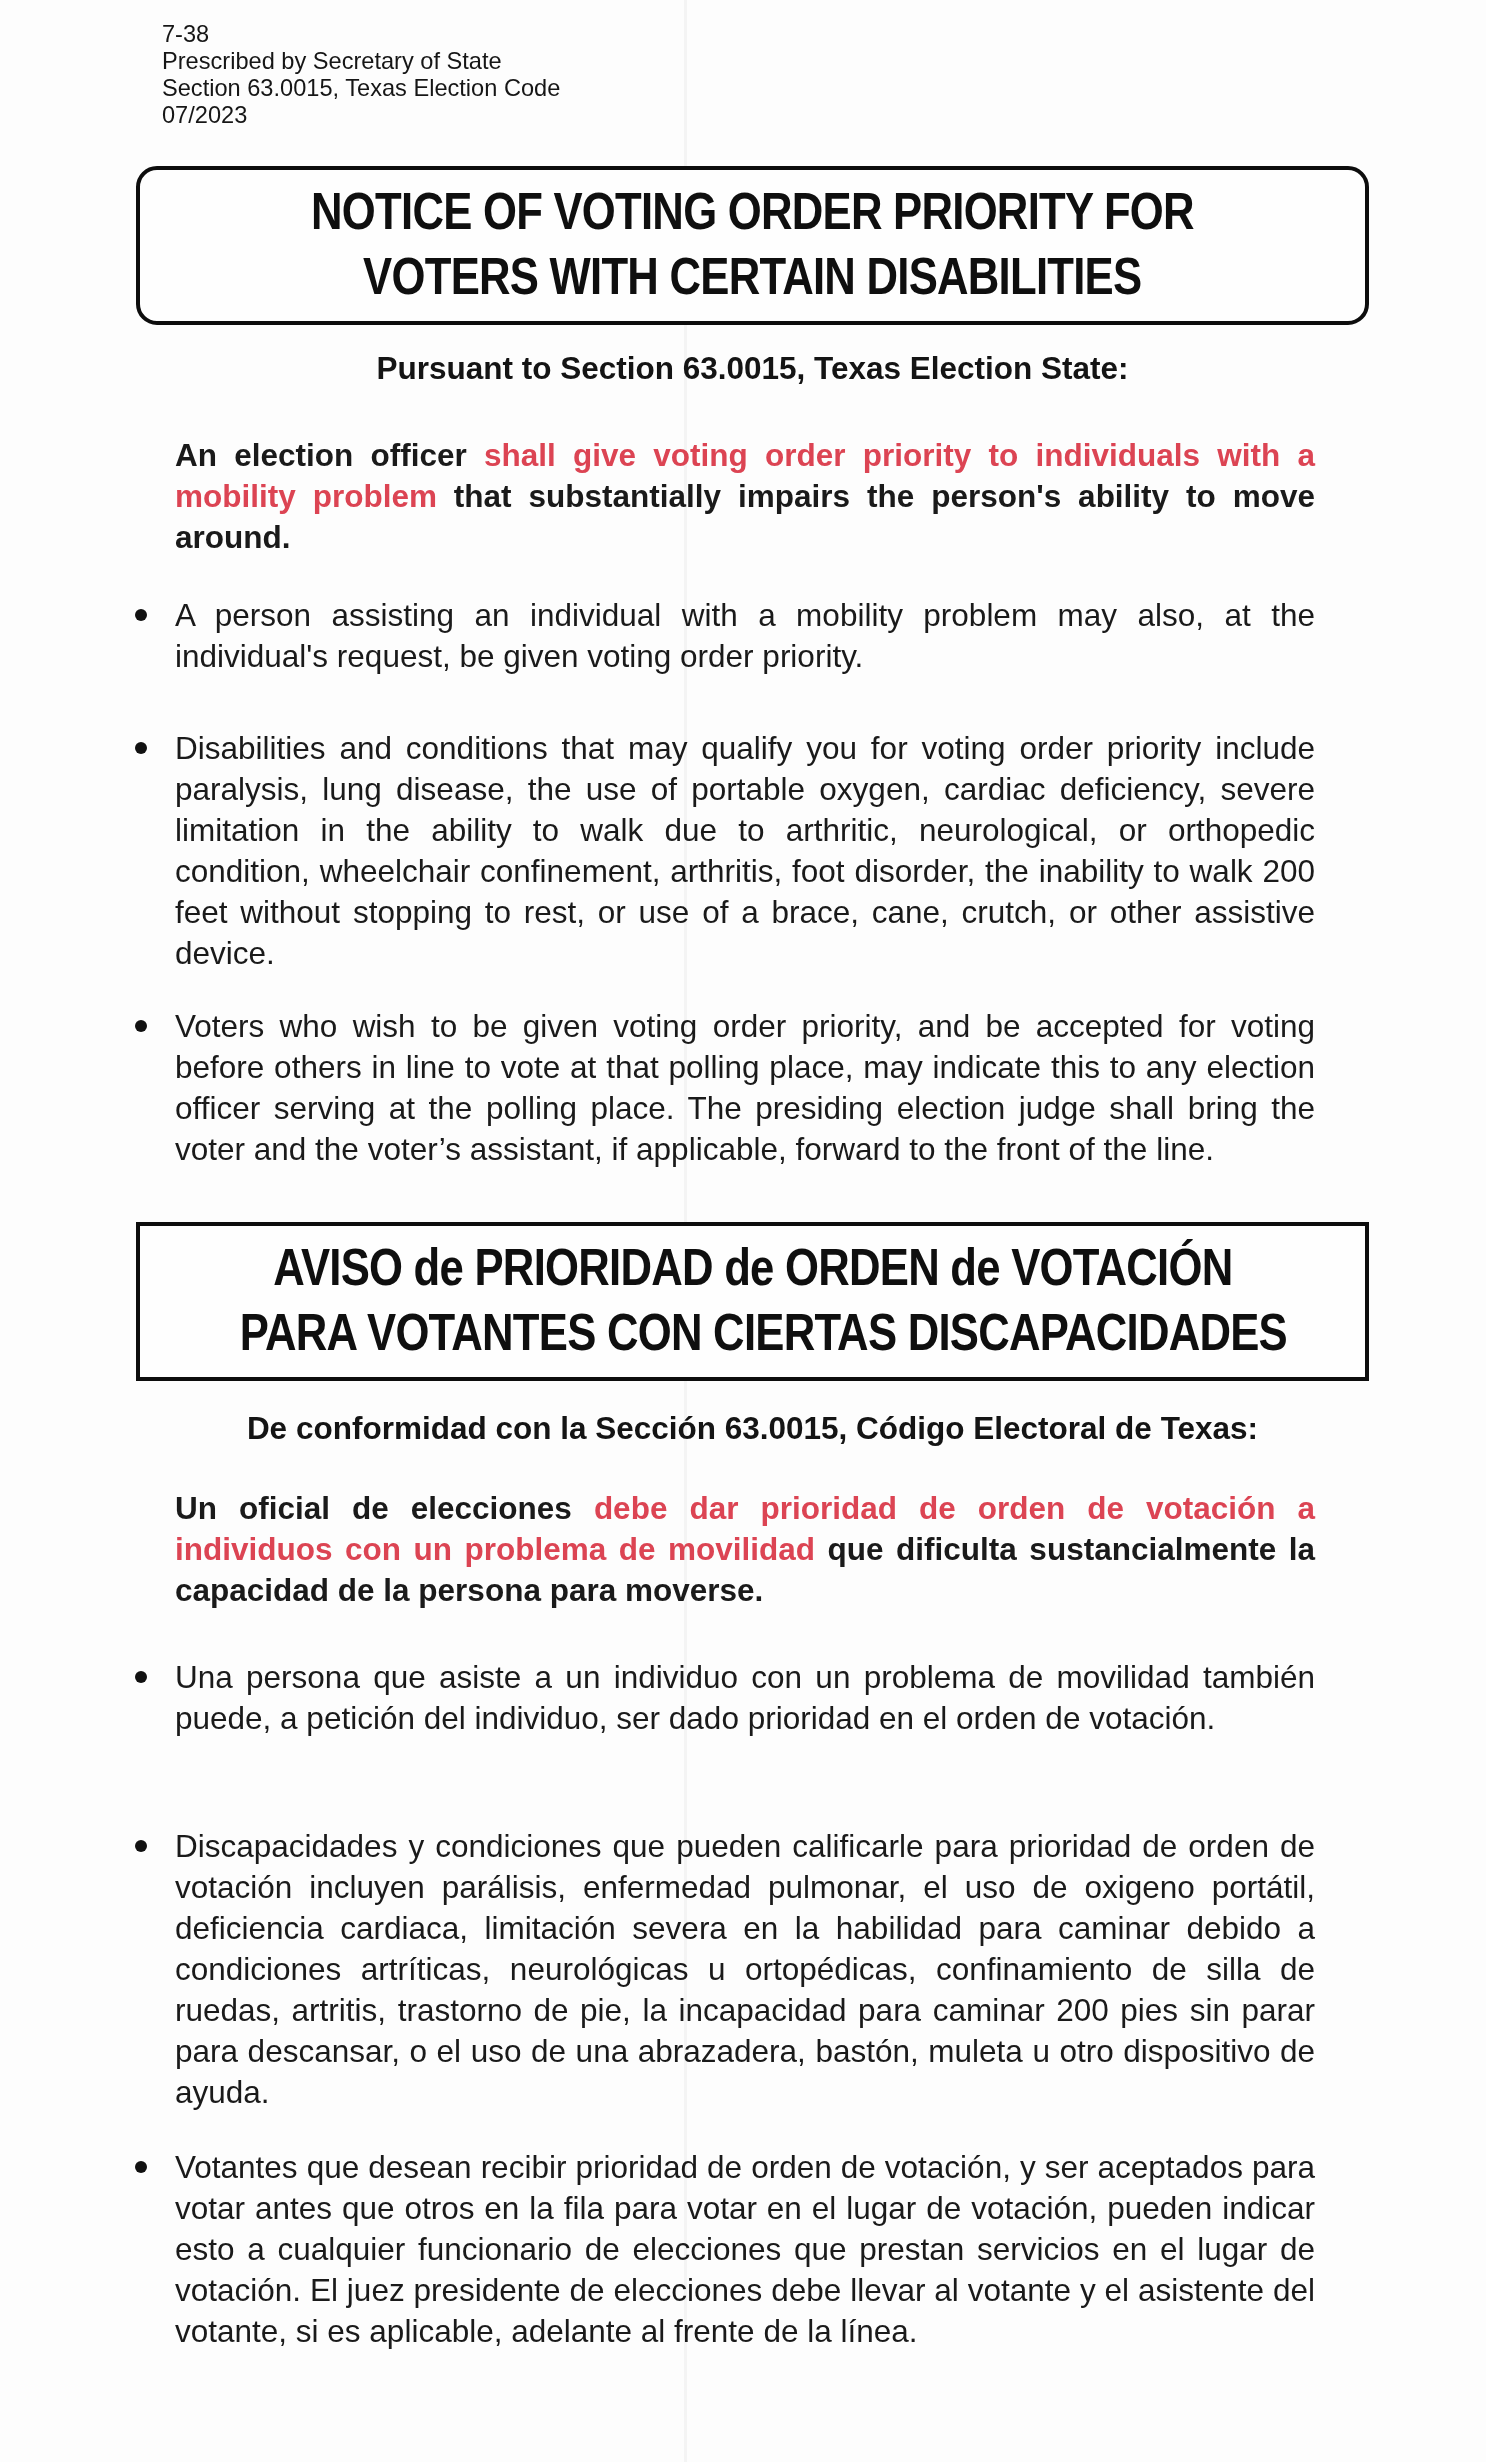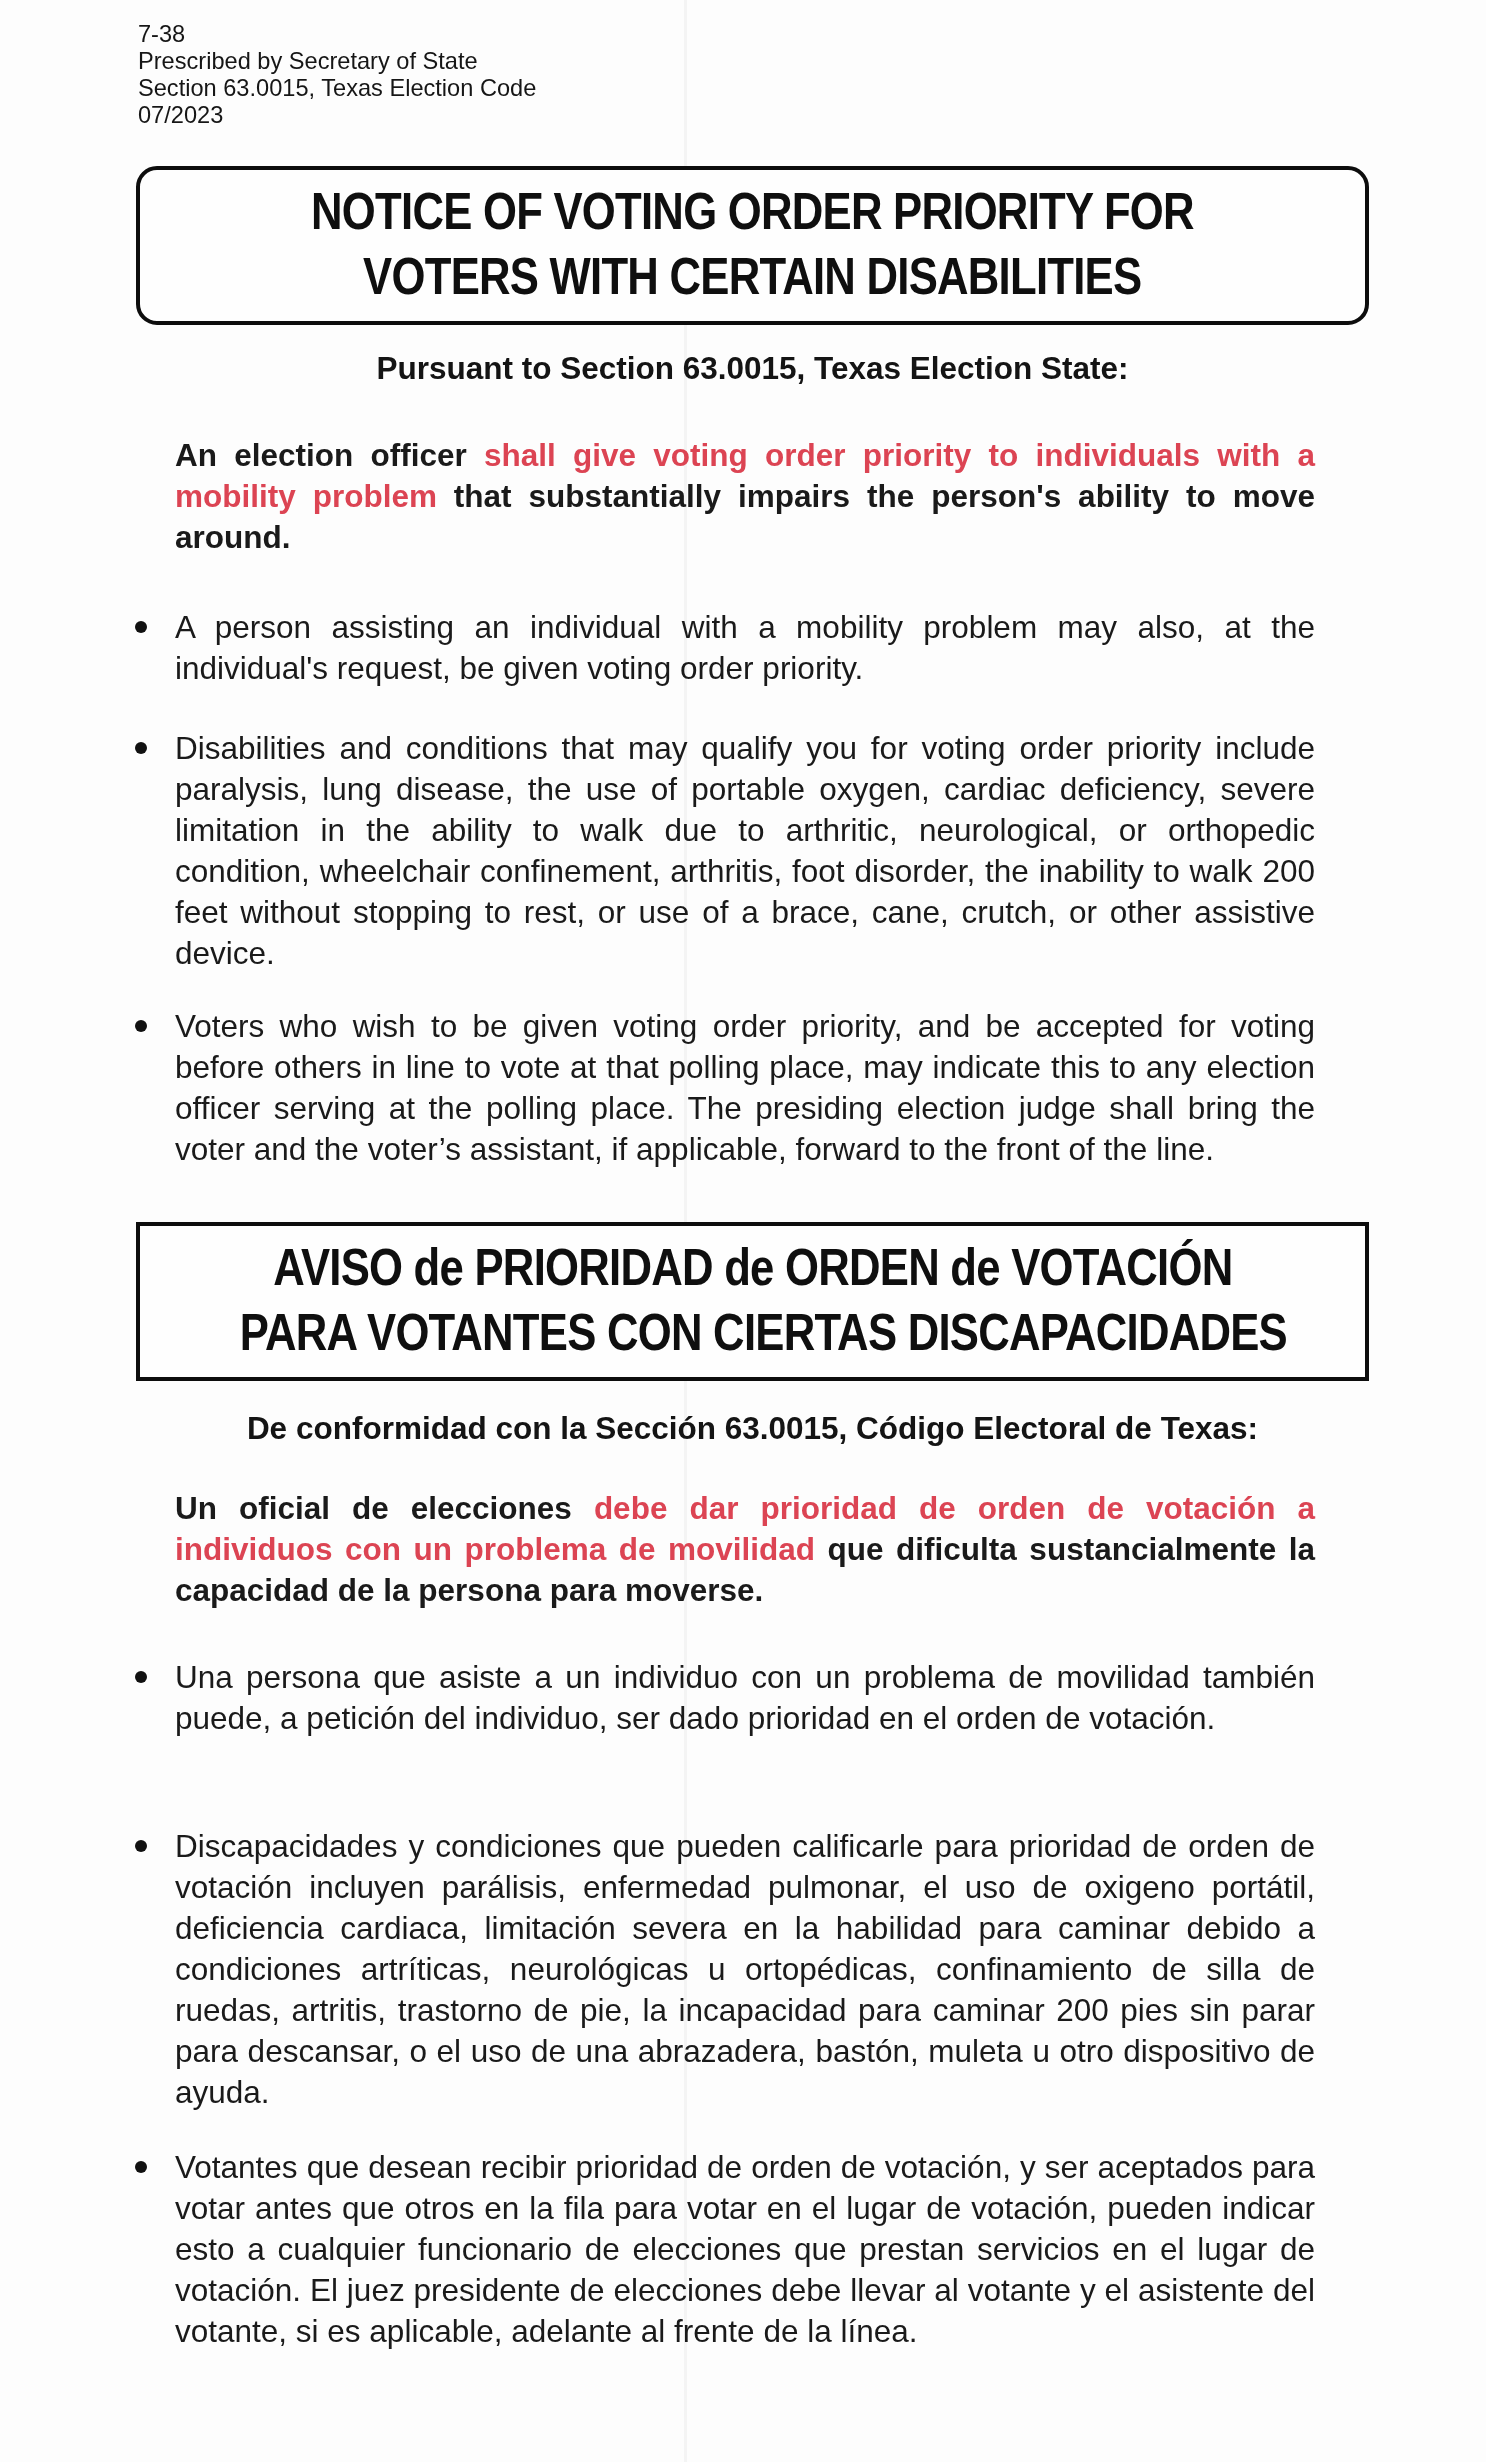--- a/index.html
+++ b/index.html
@@ -10,21 +10,21 @@
     color:#1a1a1a;
     position:relative;
     overflow:hidden;
   }
   .page{position:absolute;inset:0;}
   .crease{
     position:absolute;left:684px;top:0;width:2.6px;height:100%;
     background:rgba(0,0,0,0.035);
   }
   .form-header{
-    position:absolute;left:138px;top:21px;
+    position:absolute;left:162px;top:21px;
     font-size:23.6px;line-height:27px;font-weight:400;color:#161616;
   }
   .title-box{
     position:absolute;left:136px;width:1233px;
     box-sizing:border-box;
     border:4.4px solid #0d0d0d;
     background:#fefefe;
     text-align:center;
     padding:8.7px 0 12.2px 0;
   }
@@ -68,21 +68,21 @@
     <div class="tline"><span class="cond">NOTICE OF VOTING ORDER PRIORITY FOR</span></div>
     <div class="tline"><span class="cond">VOTERS WITH CERTAIN DISABILITIES</span></div>
   </div>
 
   <div class="subtitle" style="top:350px;">Pursuant to Section 63.0015, Texas Election State:</div>
 
   <div class="para bold" style="top:435px;">
     <span>An election officer </span><span class="hl" style="color:#dc4453;">shall give voting order priority to individuals with a mobility problem</span><span> that substantially impairs the person's ability to move around.</span>
   </div>
 
-  <div class="para bullet" style="top:595px;margin-top:12px;">A person assisting an individual with a mobility problem may also, at the individual's request, be given voting order priority.</div>
+  <div class="para bullet" style="top:595px;">A person assisting an individual with a mobility problem may also, at the individual's request, be given voting order priority.</div>
   <div class="para bullet" style="top:728px;">Disabilities and conditions that may qualify you for voting order priority include paralysis, lung disease, the use of portable oxygen, cardiac deficiency, severe limitation in the ability to walk due to arthritic, neurological, or orthopedic condition, wheelchair confinement, arthritis, foot disorder, the inability to walk 200 feet without stopping to rest, or use of a brace, cane, crutch, or other assistive device.</div>
   <div class="para bullet" style="top:1006px;">Voters who wish to be given voting order priority, and be accepted for voting before others in line to vote at that polling place, may indicate this to any election officer serving at the polling place. The presiding election judge shall bring the voter and the voter’s assistant, if applicable, forward to the front of the line.</div>
 
   <div class="title-box" style="top:1222px;text-decoration:underline;">
     <div class="tline"><span class="cond">AVISO de PRIORIDAD de ORDEN de VOTACIÓN</span></div>
     <div class="tline"><span class="cond">PARA VOTANTES CON CIERTAS DISCAPACIDADES</span></div>
   </div>
 
   <div class="subtitle" style="top:1410px;">De conformidad con la Sección 63.0015, Código Electoral de Texas:</div>
 

